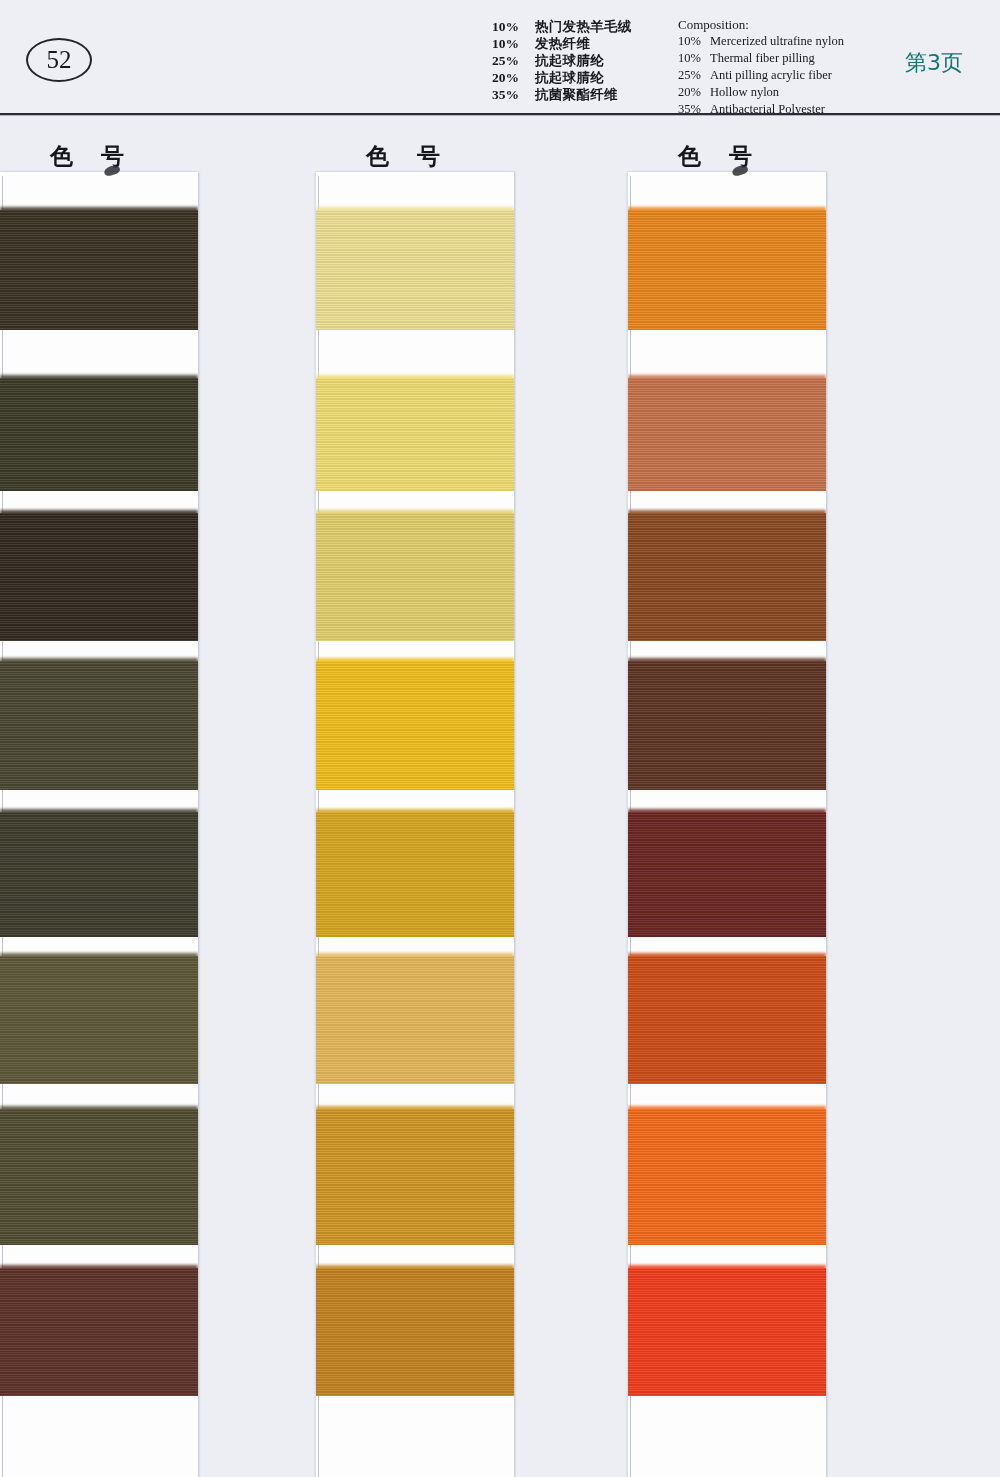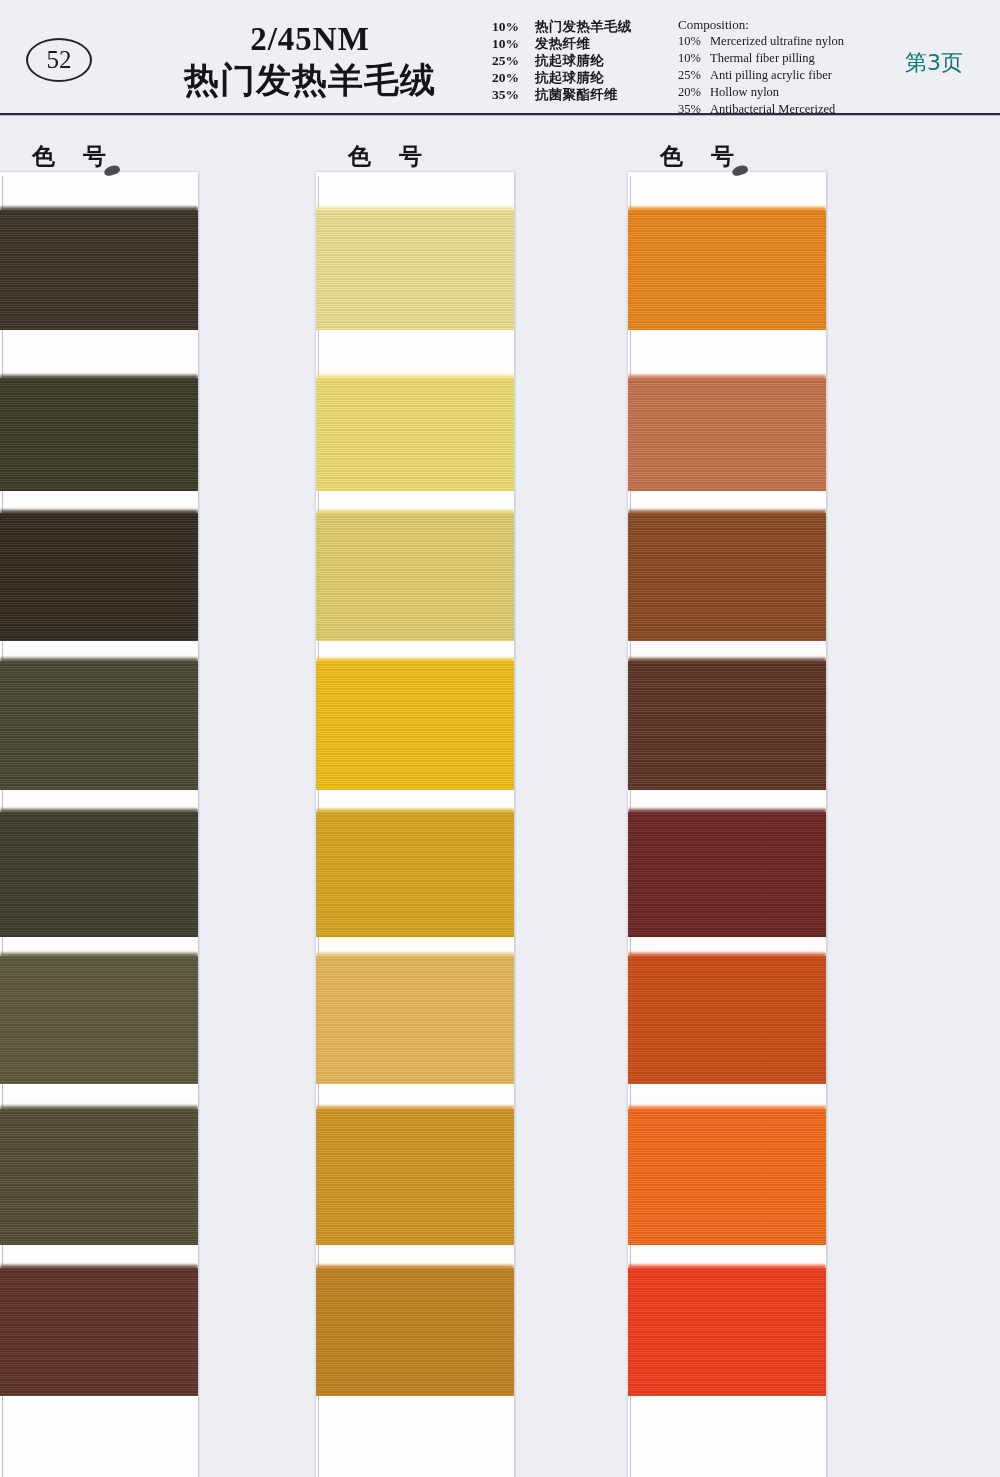--- a/index.html
+++ b/index.html
@@ -62,21 +62,21 @@
     font-family:"DejaVu Sans","Liberation Sans",sans-serif;
   }
 
   
   .col{position:absolute;top:115px;width:333px;height:1362px;}
   .col1{left:0px;}
   .col2{left:316px;}
   .col3{left:628px;}
 
   .col-head{
-    position:absolute;top:26px;left:32px;
+    position:absolute;top:26px;left:50px;
     font-size:23px;font-weight:bold;color:#15151b;
     font-family:"DejaVu Sans","Liberation Sans",sans-serif;
     letter-spacing:10px;
   }
 
   
   .labels{position:absolute;left:10px;top:55px;width:140px;}
   .lab{
     position:absolute;width:140px;text-align:center;color:#41414e;
   }
@@ -125,24 +125,20 @@
     position:absolute;left:2px;top:4px;width:1px;height:1325px;
     background:rgba(120,120,140,.45);
   }
 </style>
 </head>
 <body>
 
 <div class="header">
   <div class="page-badge">52</div>
 
-  <div class="title-block">
-    <div class="title-main">2/45NM</div>
-    <div class="title-sub">热门发热羊毛绒</div>
-  </div>
 
   <div class="comp-cn">
       <div class="crow">
         <span class="cpct">10%</span>
         <span class="ctxt">热门发热羊毛绒</span>
       </div>
       <div class="crow">
         <span class="cpct">10%</span>
         <span class="ctxt">发热纤维</span>
       </div>
@@ -172,21 +168,21 @@
       <div class="erow">
         <span class="epct">25%</span>
         <span class="etxt">Anti pilling acrylic fiber</span>
       </div>
       <div class="erow">
         <span class="epct">20%</span>
         <span class="etxt">Hollow nylon</span>
       </div>
       <div class="erow">
         <span class="epct">35%</span>
-        <span class="etxt">Antibacterial Mercerized</span>
+        <span class="etxt">Antibacterial Polyester</span>
       </div>
     </div>
 
   <div class="page-no">第3页</div>
 </div>
 <div class="hdr-divider"></div>
 
 <div class="col col1">
   <div class="col-head">色 号</div>
   <div class="labels">

